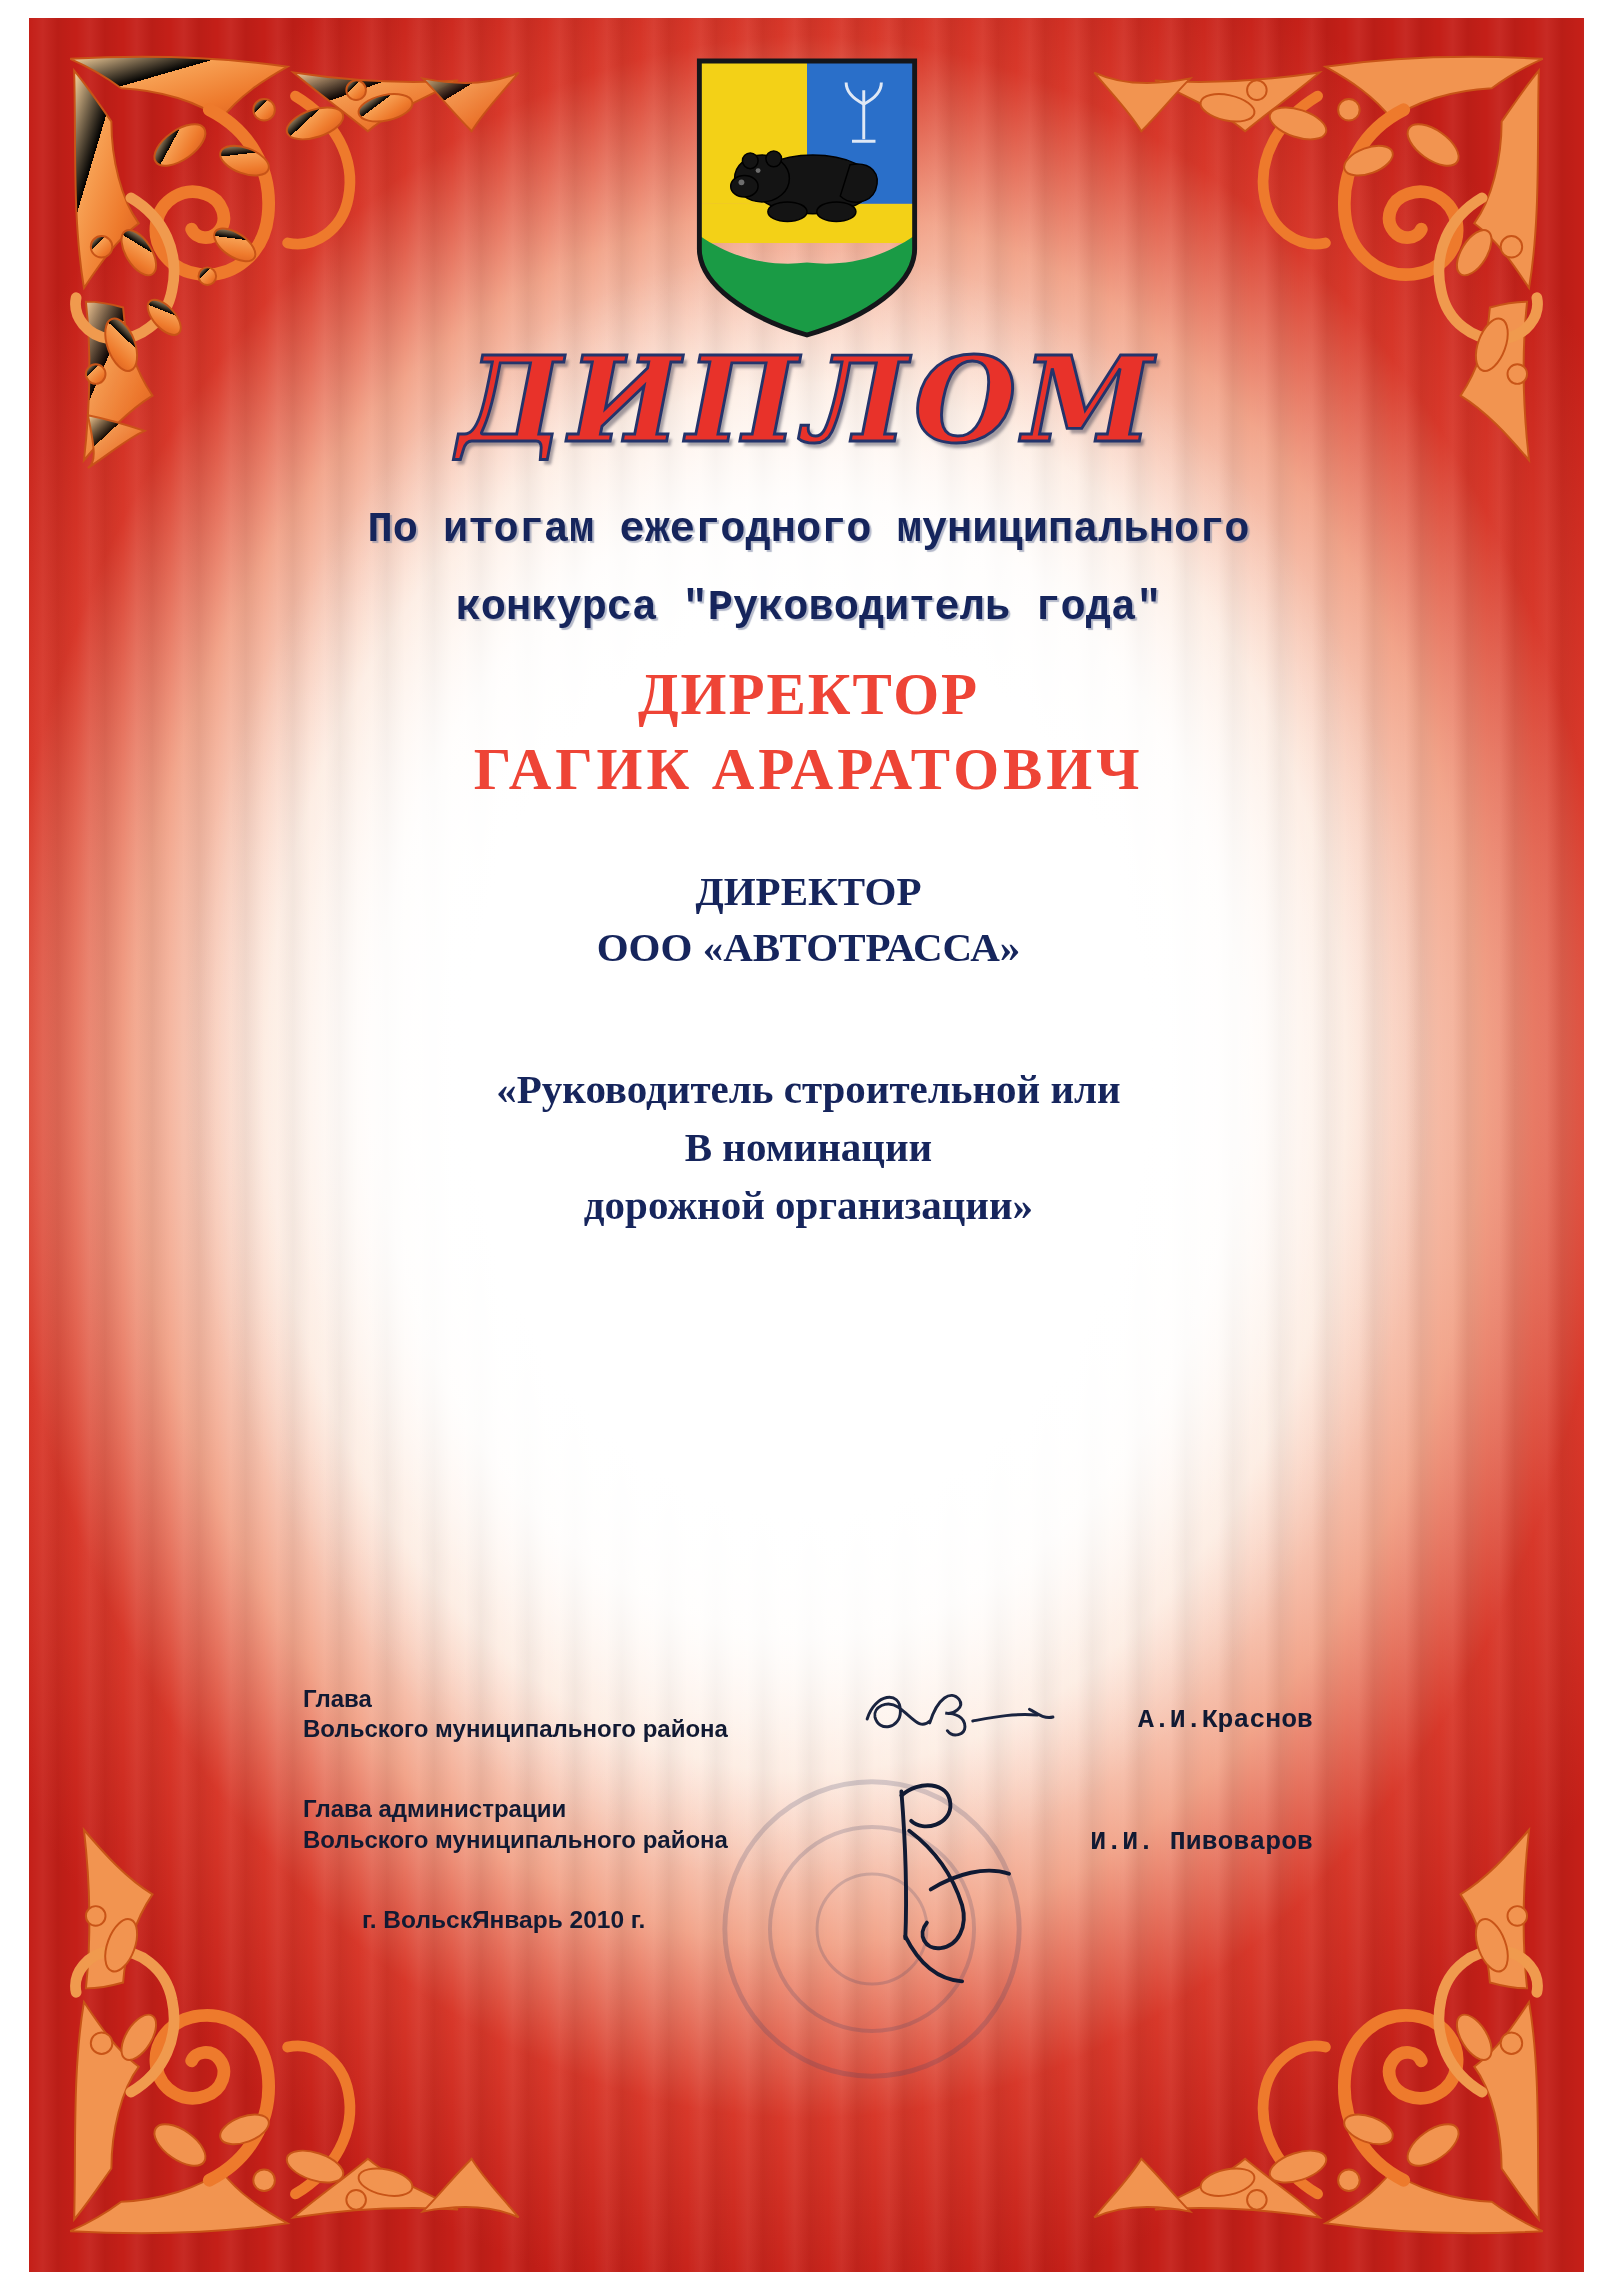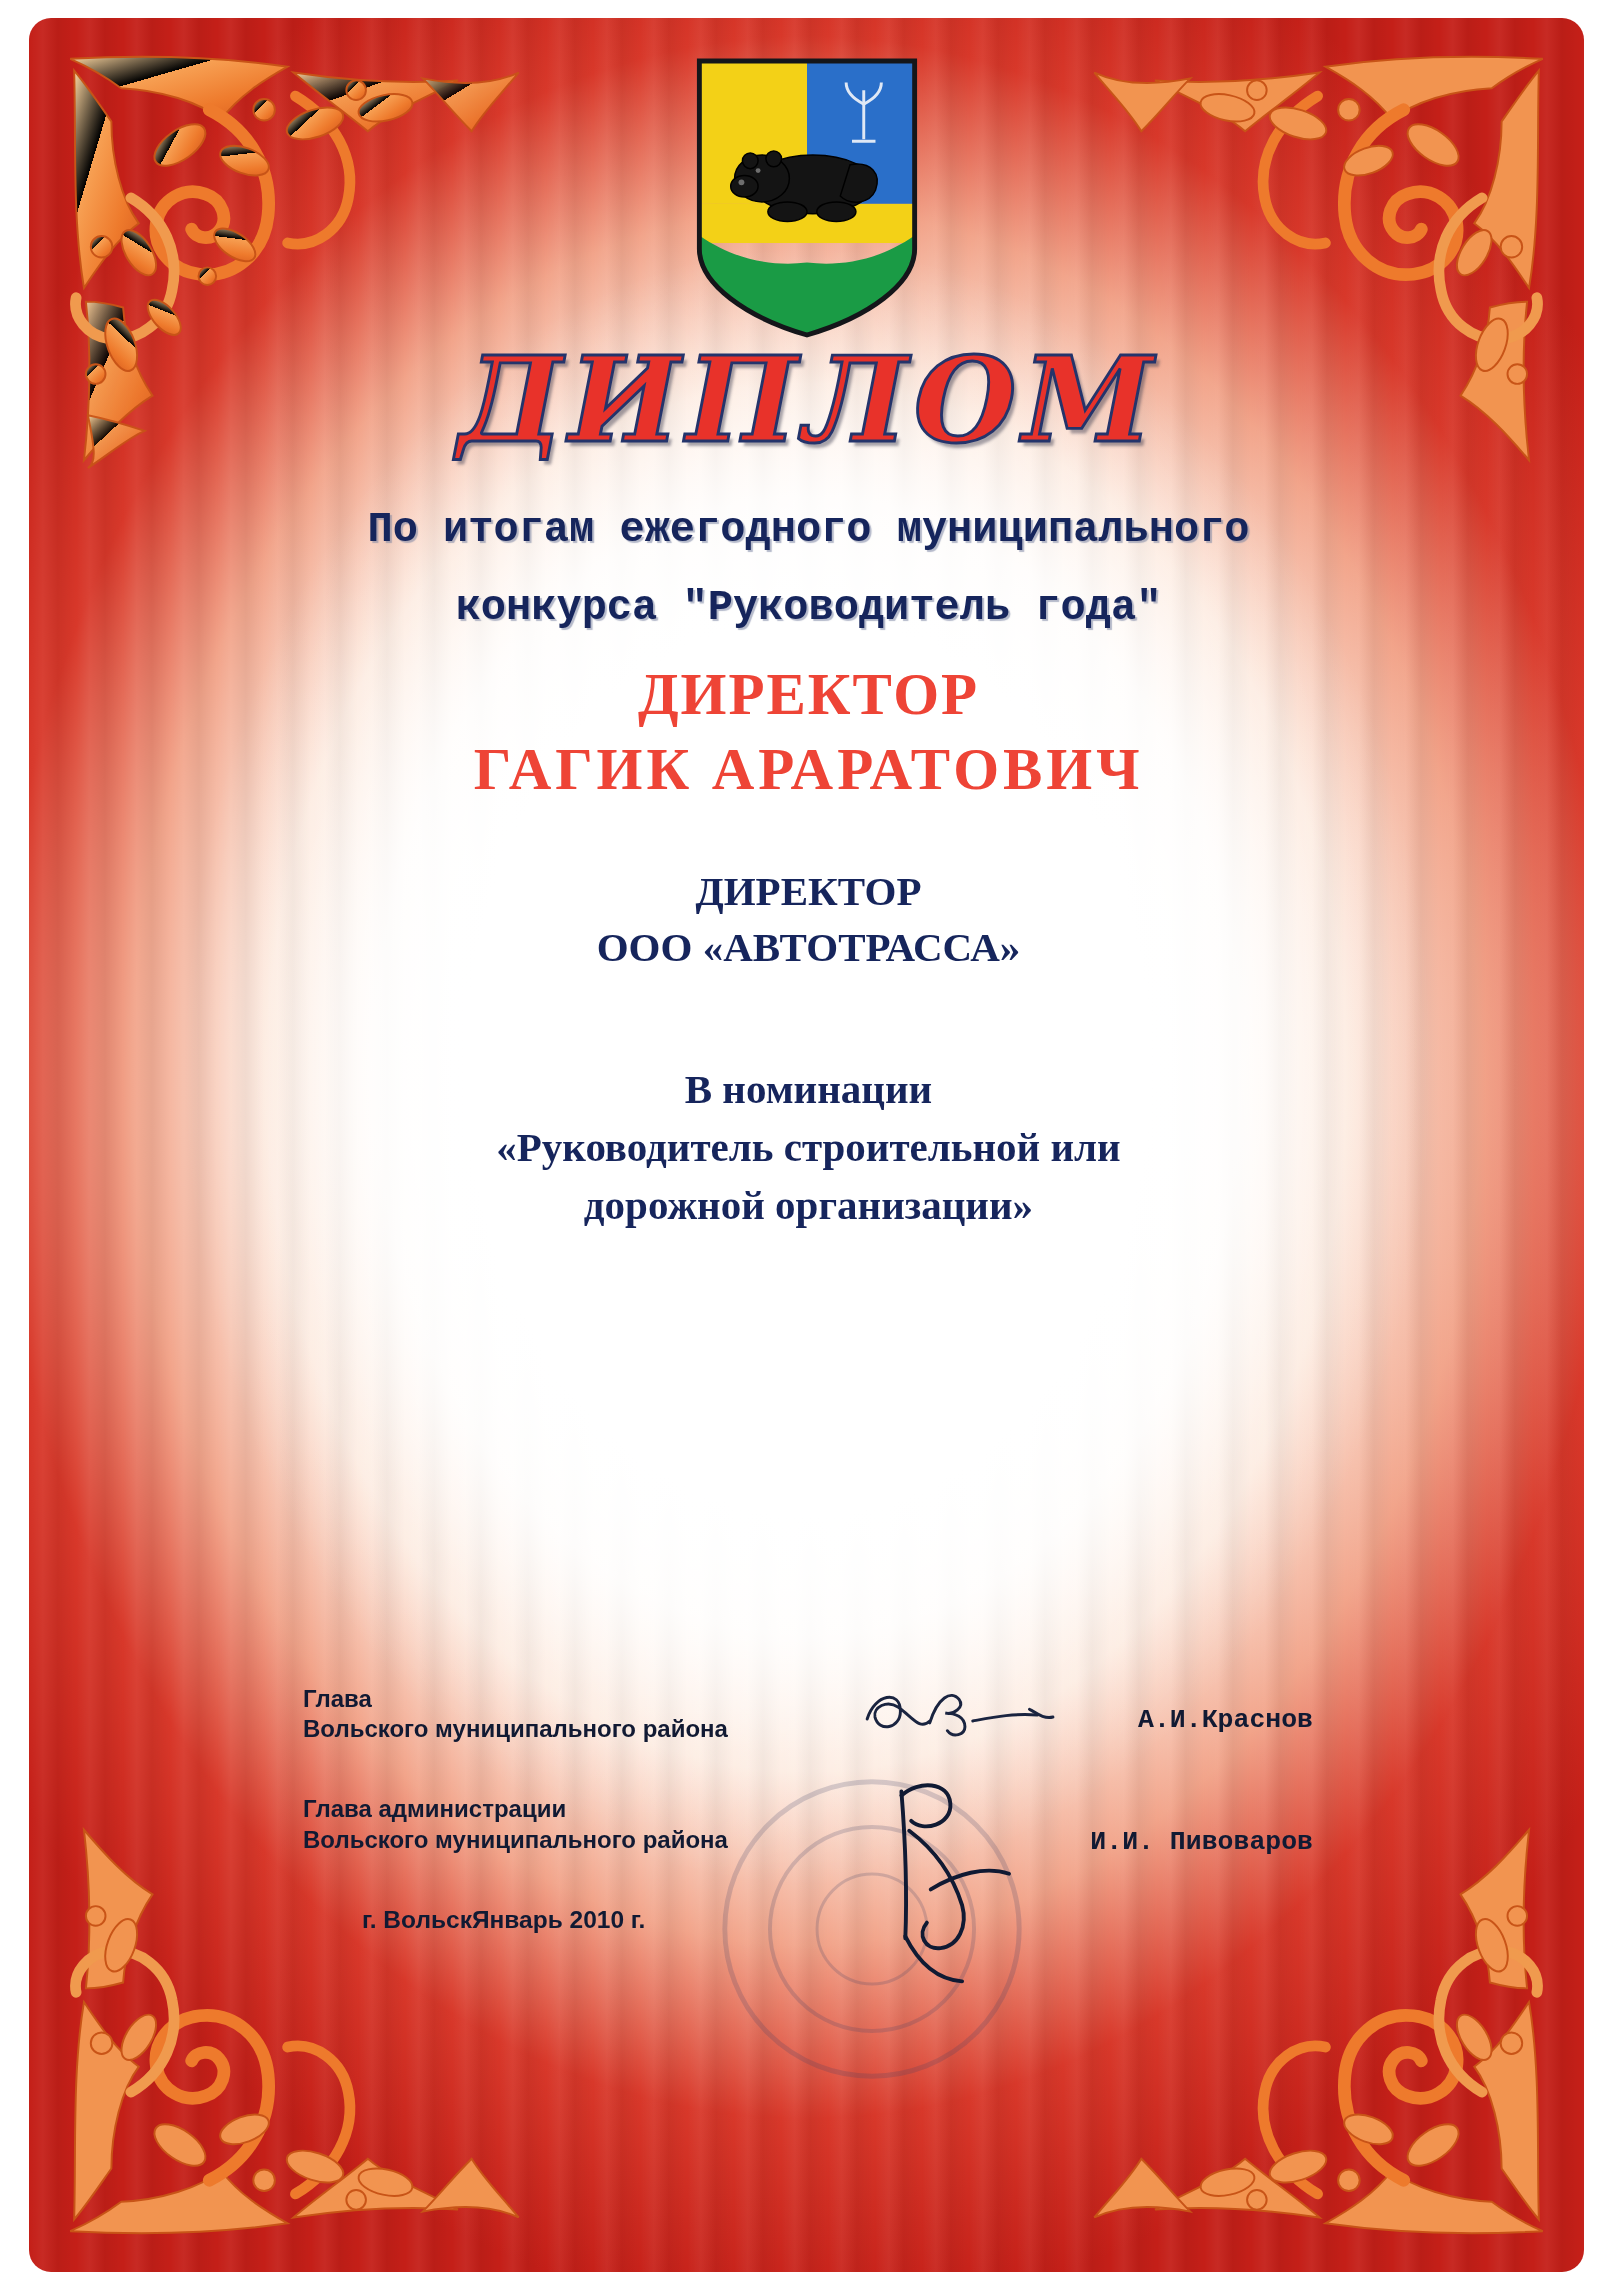--- a/index.html
+++ b/index.html
@@ -25,21 +25,20 @@
   .certificate {
     position: absolute;
     left: 29px;
     top: 17.6px;
     width: 1555px;
     height: 2254px;
     background:
       radial-gradient(ellipse 62% 55% at 50% 47%, #ffffff 0%, #fffdfa 38%, #fde9dd 56%, #f2a48a 70%, #d8382a 84%, #c41f18 100%),
       linear-gradient(90deg,#b81a14 0%, #e03a22 8%, #c8201a 18%, #e8553a 30%, #d4291f 50%, #e8553a 70%, #c8201a 82%, #e03a22 92%, #b81a14 100%);
     overflow: hidden;
-    border-radius: 22px;
   }
 
   
   .silk {
     position: absolute;
     inset: 0;
     background:
       repeating-linear-gradient(90deg,
         rgba(255,255,255,0.00) 0px,
         rgba(255,255,255,0.05) 13.7px,
@@ -379,22 +378,22 @@
         <div>ДИРЕКТОР</div>
         <div class="ln2">ГАГИК  АРАРАТОВИЧ</div>
       </div>
 
       <div class="position">
         <div>ДИРЕКТОР</div>
         <div>ООО «АВТОТРАССА»</div>
       </div>
 
       <div class="nomination">
+        <div>«Руководитель строительной или</div>
         <div>В номинации</div>
-        <div>«Руководитель строительной или</div>
         <div>дорожной организации»</div>
       </div>
     </div>
 
     <div class="signatures">
       <div class="sig-row">
         <div class="sig-role">Глава
 Вольского муниципального района</div>
         <div class="sig-name">А.И.Краснов</div>
       </div>

